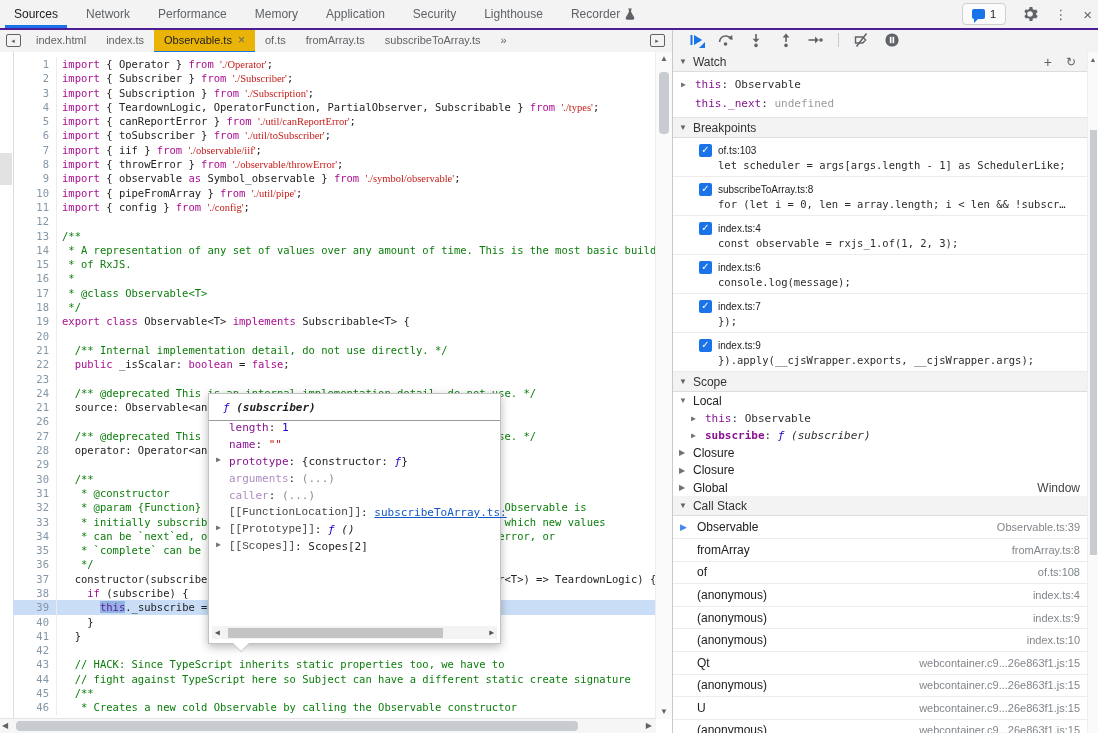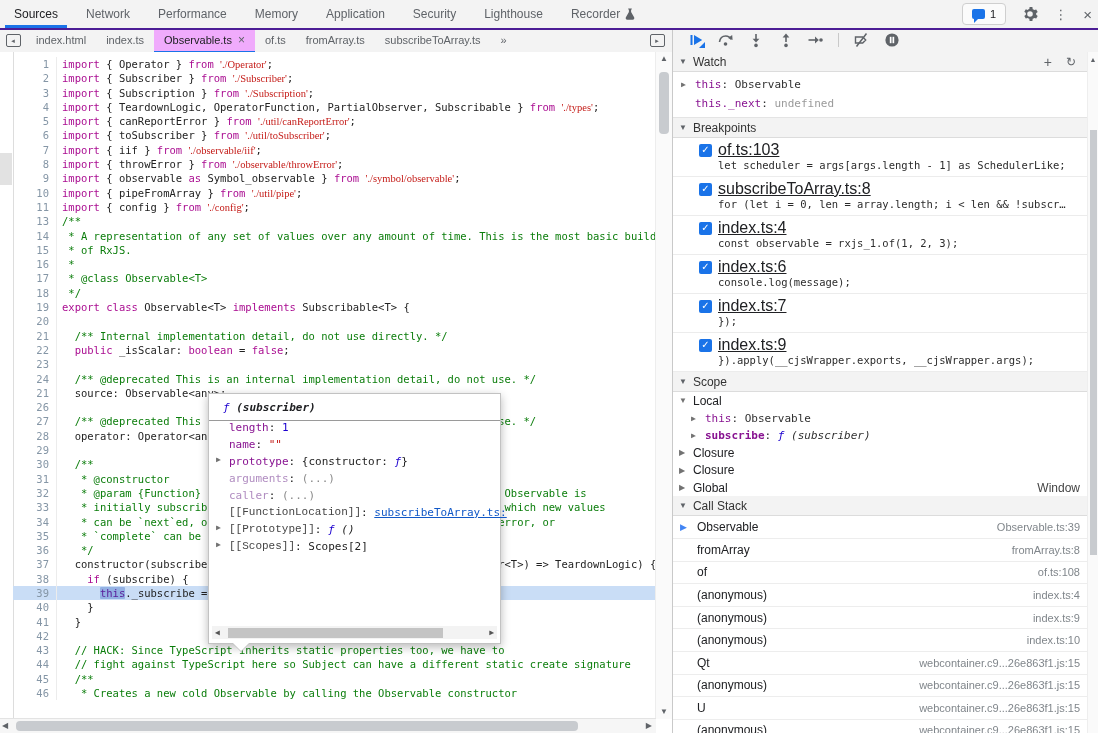--- a/index.html
+++ b/index.html
@@ -23,21 +23,21 @@
   .kebab{font-size:13px;letter-spacing:0;}
   .close-x{font-size:15px;}
   
   .leftcol{position:absolute;top:28px;left:0;width:672px;bottom:0;}
   .filetabs{position:absolute;top:0;left:0;right:0;height:24px;background:#f3f3f3;
     border-bottom:1px solid #d0d0d0;display:flex;align-items:stretch;}
   .navbtn{width:26px;display:flex;align-items:center;justify-content:center;color:#5f6368;}
   .navbtn .box{width:13px;height:11px;border:1px solid #5f6368;border-radius:2px;font-size:7px;
     display:flex;align-items:center;justify-content:center;line-height:1;}
   .ft{display:flex;align-items:center;padding:0 10px;font-size:11px;color:#5f6368;gap:6px;position:relative;}
-  .ft.active{background:#f0abfc;color:#202124;}
+  .ft.active{background:#eab308;color:#202124;}
   .ft.active::after{content:'';position:absolute;left:0;right:0;bottom:-1px;height:2px;background:#1a73e8;}
   .ft-close{font-size:12px;color:#5f6368;}
   .ft-overflow{display:flex;align-items:center;padding:0 10px;font-size:11px;color:#5f6368;}
   .navbtn-right{position:absolute;right:2px;top:0;height:24px;}
   
   .editor{position:absolute;top:24px;left:0;right:0;bottom:0;overflow:hidden;background:#fff;}
   .navstrip{position:absolute;left:0;top:0;width:13px;bottom:14px;background:#fff;border-right:1px solid #ddd;}
   .navstrip-handle{position:absolute;left:0;top:101px;width:12px;height:32px;background:#e2e2e2;}
   .code{position:absolute;left:13px;top:0;right:16px;bottom:14px;overflow:hidden;padding-top:5px;}
   .cl{display:flex;height:14.3px;line-height:14.3px;font-family:"DejaVu Sans Mono",monospace;
@@ -104,21 +104,21 @@
     font-size:11px;position:relative;white-space:pre;}
   .wrow .tri{position:absolute;left:8px;font-size:8px;color:#727272;}
   .wname{color:#881391;}
   .wval-plain{color:#303030;}
   .wval-undef{color:#9a9a9a;}
   .watch-block{padding:3px 0 4px;border-bottom:1px solid #e4e4e4;}
   .bp{height:32px;padding:4px 0 2px 26px;border-bottom:1px solid #ececec;position:relative;}
   .bp-top{display:flex;align-items:center;gap:6px;height:16px;}
   .checkbox{width:13px;height:13px;background:#1a73e8;border-radius:2px;color:#fff;font-size:10px;
     display:flex;align-items:center;justify-content:center;line-height:1;flex:none;}
-  .bp-file{font-size:16px;color:#202124;text-decoration:underline;}
+  .bp-file{font-size:10px;color:#202124;}
   .bp-code{margin-left:19px;font-family:"DejaVu Sans Mono",monospace;font-size:10.5px;color:#2b2b2b;
     white-space:pre;overflow:hidden;line-height:15px;}
   .srow{height:17.4px;display:flex;align-items:center;padding-left:20px;position:relative;font-size:12px;color:#202124;white-space:pre;}
   .srow .tri{position:absolute;left:6px;font-size:8px;color:#727272;}
   .srow.prop{padding-left:32px;font-family:"DejaVu Sans Mono",monospace;font-size:11px;}
   .srow.prop .tri{left:18px;}
   .sname{color:#881391;}
   .sname.bold{font-weight:bold;}
   .sval{color:#303030;}
   .sval.fn{font-style:italic;}
@@ -222,20 +222,21 @@
           <div class="cl"><span class="ln">2</span><span class="lt"><span class="seg-k">import</span><span class="seg-p"> { Subscriber } </span><span class="seg-k">from</span><span class="seg-p"> </span><span class="seg-s">'./Subscriber'</span><span class="seg-p">;</span></span></div>
           <div class="cl"><span class="ln">3</span><span class="lt"><span class="seg-k">import</span><span class="seg-p"> { Subscription } </span><span class="seg-k">from</span><span class="seg-p"> </span><span class="seg-s">'./Subscription'</span><span class="seg-p">;</span></span></div>
           <div class="cl"><span class="ln">4</span><span class="lt"><span class="seg-k">import</span><span class="seg-p"> { TeardownLogic, OperatorFunction, PartialObserver, Subscribable } </span><span class="seg-k">from</span><span class="seg-p"> </span><span class="seg-s">'./types'</span><span class="seg-p">;</span></span></div>
           <div class="cl"><span class="ln">5</span><span class="lt"><span class="seg-k">import</span><span class="seg-p"> { canReportError } </span><span class="seg-k">from</span><span class="seg-p"> </span><span class="seg-s">'./util/canReportError'</span><span class="seg-p">;</span></span></div>
           <div class="cl"><span class="ln">6</span><span class="lt"><span class="seg-k">import</span><span class="seg-p"> { toSubscriber } </span><span class="seg-k">from</span><span class="seg-p"> </span><span class="seg-s">'./util/toSubscriber'</span><span class="seg-p">;</span></span></div>
           <div class="cl"><span class="ln">7</span><span class="lt"><span class="seg-k">import</span><span class="seg-p"> { iif } </span><span class="seg-k">from</span><span class="seg-p"> </span><span class="seg-s">'./observable/iif'</span><span class="seg-p">;</span></span></div>
           <div class="cl"><span class="ln">8</span><span class="lt"><span class="seg-k">import</span><span class="seg-p"> { throwError } </span><span class="seg-k">from</span><span class="seg-p"> </span><span class="seg-s">'./observable/throwError'</span><span class="seg-p">;</span></span></div>
           <div class="cl"><span class="ln">9</span><span class="lt"><span class="seg-k">import</span><span class="seg-p"> { observable </span><span class="seg-k">as</span><span class="seg-p"> Symbol_observable } </span><span class="seg-k">from</span><span class="seg-p"> </span><span class="seg-s">'./symbol/observable'</span><span class="seg-p">;</span></span></div>
           <div class="cl"><span class="ln">10</span><span class="lt"><span class="seg-k">import</span><span class="seg-p"> { pipeFromArray } </span><span class="seg-k">from</span><span class="seg-p"> </span><span class="seg-s">'./util/pipe'</span><span class="seg-p">;</span></span></div>
           <div class="cl"><span class="ln">11</span><span class="lt"><span class="seg-k">import</span><span class="seg-p"> { config } </span><span class="seg-k">from</span><span class="seg-p"> </span><span class="seg-s">'./config'</span><span class="seg-p">;</span></span></div>
+          <div class="cl"><span class="ln">12</span><span class="lt"></span></div>
           <div class="cl"><span class="ln">13</span><span class="lt"><span class="seg-c">/**</span></span></div>
           <div class="cl"><span class="ln">14</span><span class="lt"><span class="seg-c"> * A representation of any set of values over any amount of time. This is the most basic building block</span></span></div>
           <div class="cl"><span class="ln">15</span><span class="lt"><span class="seg-c"> * of RxJS.</span></span></div>
           <div class="cl"><span class="ln">16</span><span class="lt"><span class="seg-c"> *</span></span></div>
           <div class="cl"><span class="ln">17</span><span class="lt"><span class="seg-c"> * @class Observable&lt;T&gt;</span></span></div>
           <div class="cl"><span class="ln">18</span><span class="lt"><span class="seg-c"> */</span></span></div>
           <div class="cl"><span class="ln">19</span><span class="lt"><span class="seg-k">export</span><span class="seg-p"> </span><span class="seg-k">class</span><span class="seg-p"> Observable&lt;T&gt; </span><span class="seg-k">implements</span><span class="seg-p"> Subscribable&lt;T&gt; {</span></span></div>
           <div class="cl"><span class="ln">20</span><span class="lt"></span></div>
           <div class="cl"><span class="ln">21</span><span class="lt"><span class="seg-c">  /** Internal implementation detail, do not use directly. */</span></span></div>
           <div class="cl"><span class="ln">22</span><span class="lt"><span class="seg-p">  </span><span class="seg-k">public</span><span class="seg-p"> _isScalar: </span><span class="seg-k">boolean</span><span class="seg-p"> = </span><span class="seg-k">false</span><span class="seg-p">;</span></span></div>

